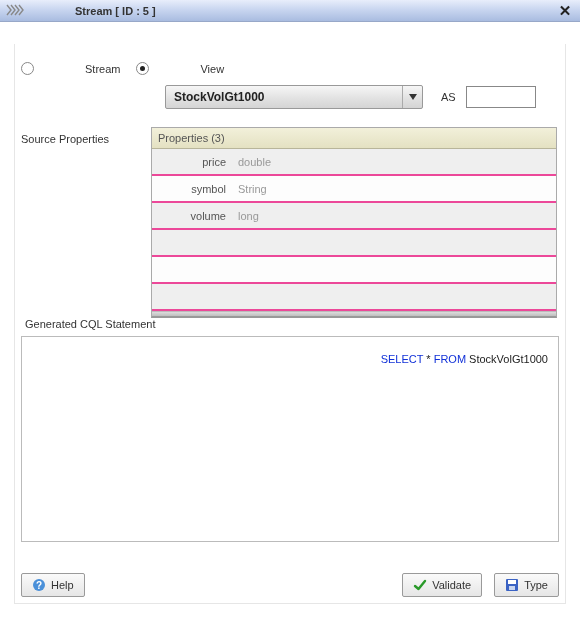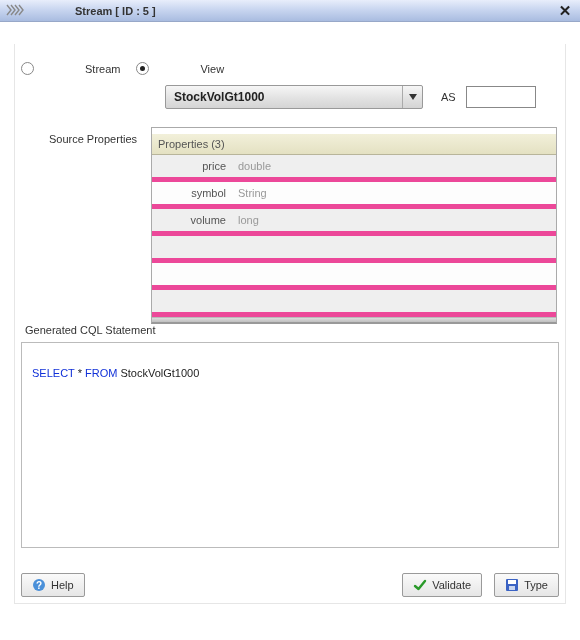--- a/index.html
+++ b/index.html
@@ -82,62 +82,62 @@
     display: flex; align-items: center; justify-content: center;
   }
   .as-label { margin: 0 10px 0 18px; }
   .as-input {
     width: 70px; height: 22px;
     border: 1px solid #888;
     background: #fff;
   }
   
   .props-label {
-    width: 130px; text-align: right; padding-right: 14px;
+    width: 130px; padding-right: 14px;
     padding-top: 6px; color:#333;
   }
   .props-wrap { display: flex; align-items: flex-start; }
   .props-table {
     flex: 1;
     border: 1px solid #aaa;
     border-bottom: 2px solid #999;
     margin-right: 2px;
   }
   .props-header {
     background: linear-gradient(to bottom, #f2f0da 0%, #e4e1c2 100%);
     border-bottom: 1px solid #b8b59a;
     padding: 4px 6px;
     color: #555;
     font-size: 11px;
-    margin-top: 6px;
   }
   .props-row {
     height: 27px;
-    border-bottom: 5px solid #ec4899;
+    border-bottom: 2px solid #ec4899;
     display: flex; align-items: center;
     padding-left: 26px;
   }
   .props-row:nth-child(odd) { background: #fdfdfd; }
   .props-row:nth-child(even) { background: #efefef; }
   .props-row.empty { background: #efefef; }
   .pname { width: 60px; text-align: right; padding-right: 12px; color: #555; }
   .ptype { color: #999; }
   .props-footer {
     height: 5px; background: linear-gradient(to bottom,#dcdcdc,#bfbfbf);
     border-top:1px solid #bbb;
   }
   
   .cql-label { margin: 0 0 6px 4px; color: #333; }
   .cql-box {
     border: 1px solid #bbb;
     height: 206px;
-    padding: 24px 10px;
+    padding: 16px 10px;
     font-family: Tahoma, Arial, sans-serif;
     font-size: 11px;
     background:#fff;
+    text-align:right;
   }
   .kw { color: #1030d8; }
   .plain { color: #222; }
   
   .footer {
     position: absolute;
     bottom: 6px; left: 6px; right: 6px;
     display: flex; align-items: center;
   }
   .btn {

